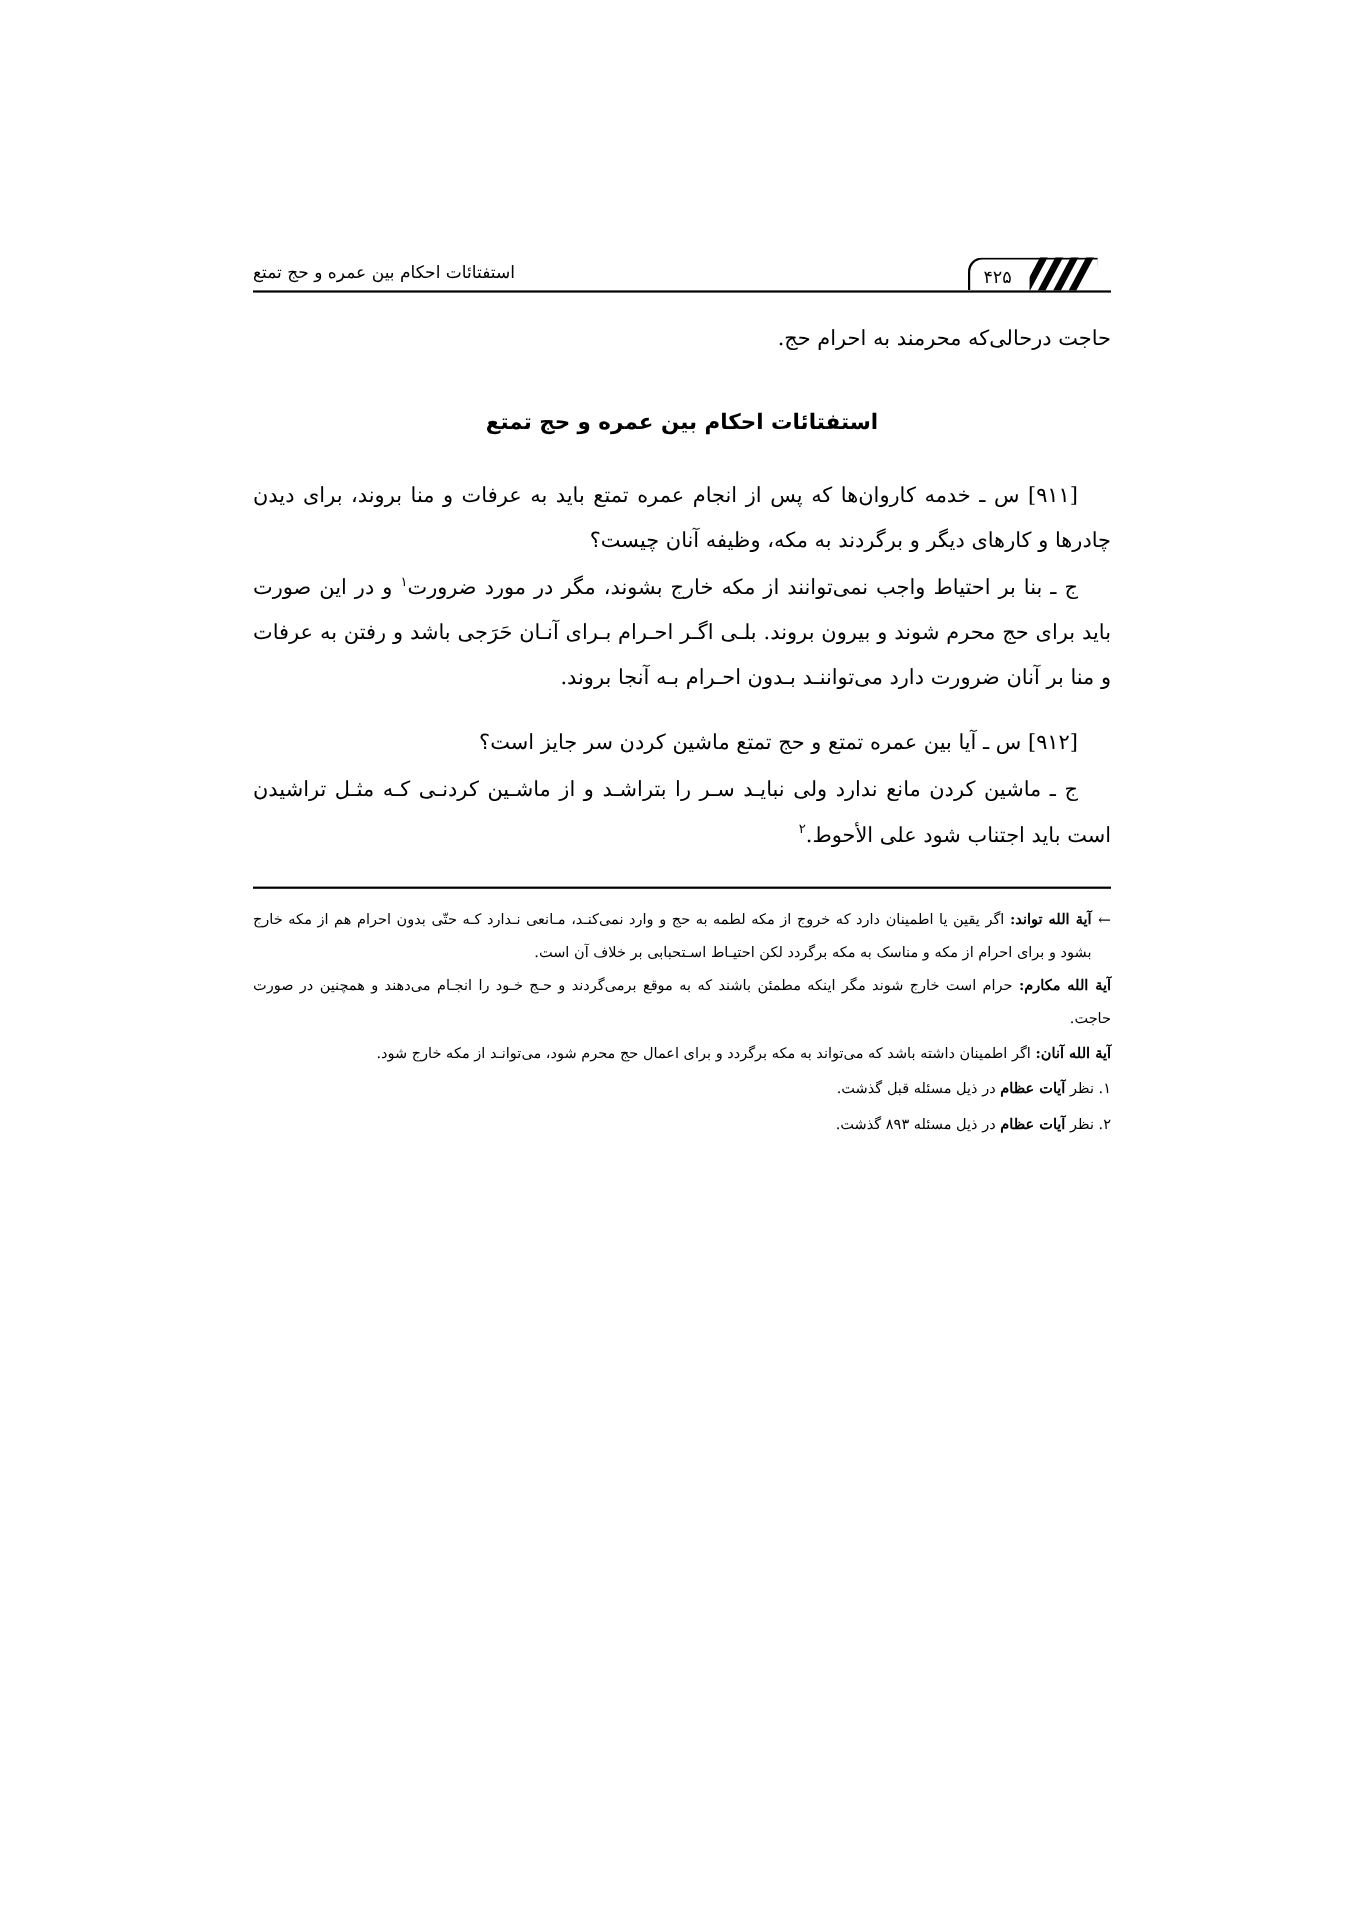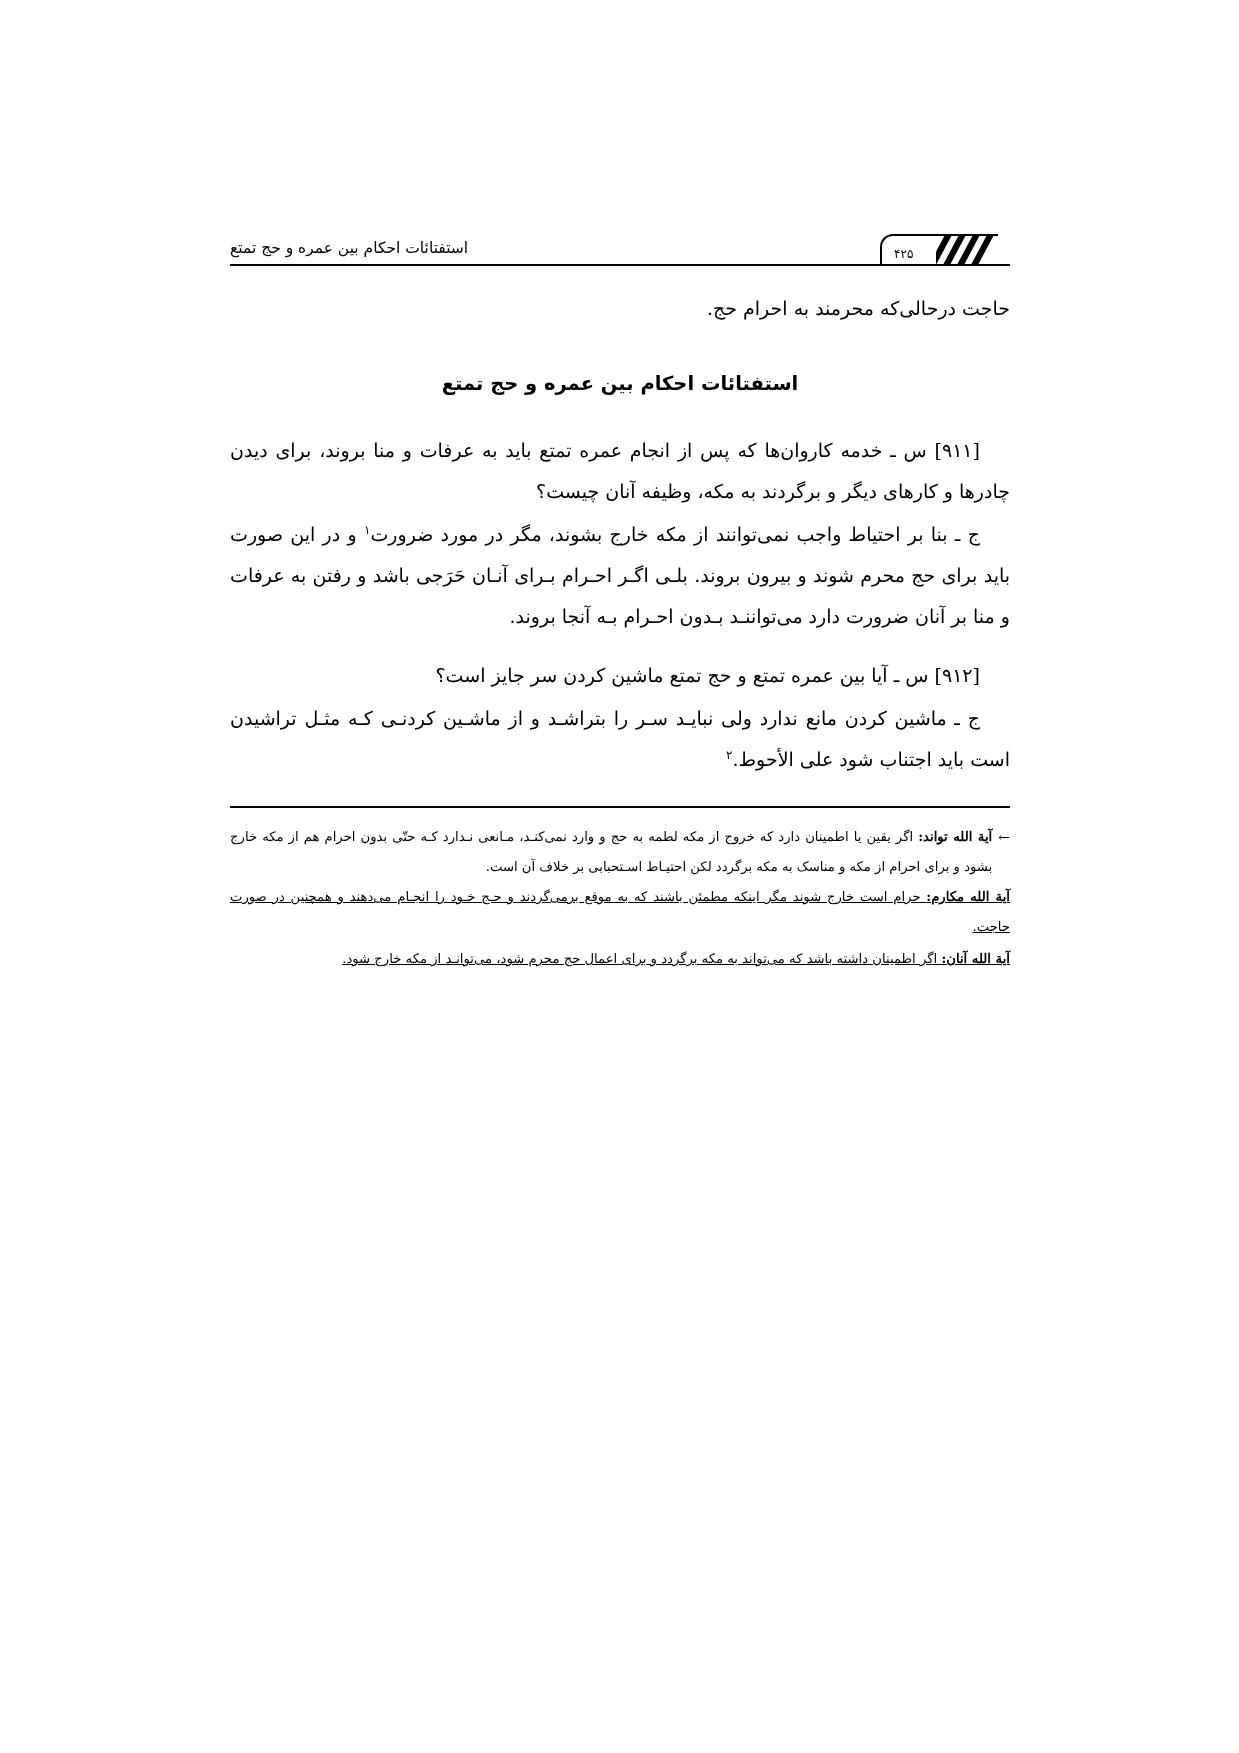--- a/index.html
+++ b/index.html
@@ -62,21 +62,21 @@
     height: 30px;
     box-sizing: border-box;
     border-left: 2px solid #000;
     border-top: 2px solid #000;
     border-top-left-radius: 13px;
   }
   .folio-num {
     position: absolute;
     left: 14px;
     bottom: 3px;
-    font-size: 12px;
+    font-size: 16px;
     direction: rtl;
   }
   .slashes {
     position: absolute;
     left: 56px;
     bottom: 0px;
     width: 62px;
     height: 30px;
     overflow: hidden;
   }
@@ -143,21 +143,20 @@
   .footnotes {
     direction: rtl;
     font-size: 13.2px;
     line-height: 30px;
     text-align: justify;
     font-family: "DejaVu Serif", serif;
   }
   .footnotes p {
     margin: 0 0 2px 0;
     text-align: justify;
-    text-decoration: underline;
   }
   .fn-cont { display: flex; flex-direction: row; gap: 6px; }
   .fn-arrow {
     flex: 0 0 auto;
     font-size: 14px;
     line-height: 30px;
   }
   .fn-body { flex: 1 1 auto; }
   .b { font-weight: bold; }
   .fn-num-list p { text-align: right; }
@@ -204,16 +203,20 @@
       <div class="fn-cont">
         <div class="fn-arrow">←</div>
         <div class="fn-body"><span class="b">آیة الله تواند:</span><span> اگر یقین یا اطمینان دارد که خروج از مکه لطمه به حج و وارد نمی‌کنـد، مـانعی نـدارد کـه حتّی بدون احرام هم از مکه خارج بشود و برای احرام از مکه و مناسک به مکه برگردد لکن احتیـاط اسـتحبابی بر خلاف آن است.</span></div>
       </div>
 
       <p><span class="b">آیة الله مکارم:</span><span> حرام است خارج شوند مگر اینکه مطمئن باشند که به موقع برمی‌گردند و حـج خـود را انجـام می‌دهند و همچنین در صورت حاجت.</span></p>
 
       <p><span class="b">آیة الله آنان:</span><span> اگر اطمینان داشته باشد که می‌تواند به مکه برگردد و برای اعمال حج محرم شود، می‌توانـد از مکه خارج شود.</span></p>
 
 
+      <div class="fn-num-list">
+        <p><span>۱.</span><span> نظر </span><span class="b">آیات عظام</span><span> در ذیل مسئله قبل گذشت.</span></p>
+        <p><span>۲.</span><span> نظر </span><span class="b">آیات عظام</span><span> در ذیل مسئله ۸۹۳ گذشت.</span></p>
+      </div>
 
     </div>
   </div>
 </div>
 
 </body></html>

